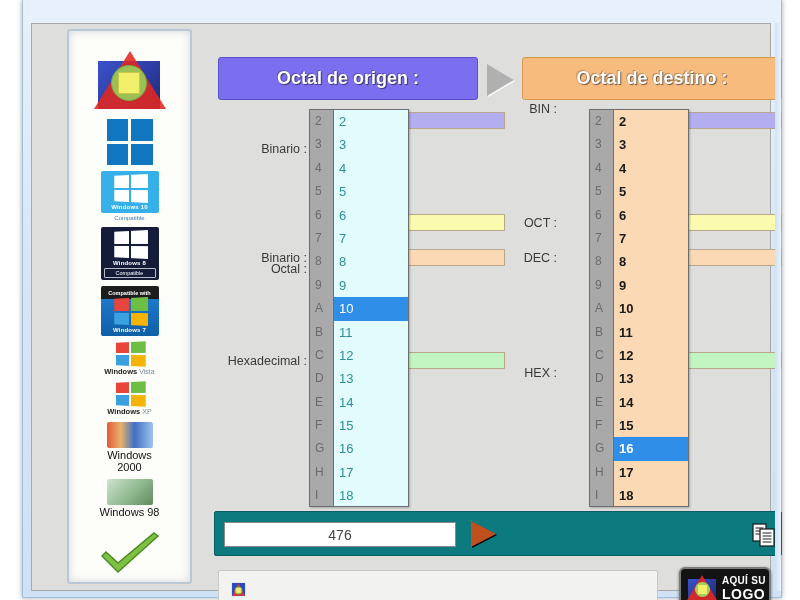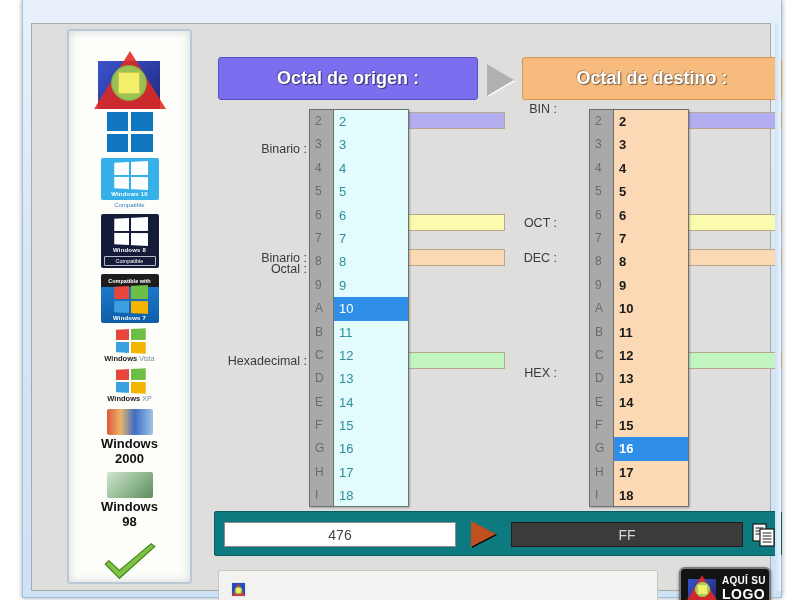--- a/index.html
+++ b/index.html
@@ -136,21 +136,21 @@
   .plainbadge .flagimg i:nth-child(1){background:#e8453c;} .plainbadge .flagimg i:nth-child(2){background:#6cbe45;}
   .plainbadge .flagimg i:nth-child(3){background:#3aa0e0;} .plainbadge .flagimg i:nth-child(4){background:#f4b400;}
   .plainbadge .bt2 { font-size: 7.5px; font-weight: bold; color:#222; margin-top:1px; }
   .plainbadge .bt2 em { font-style:normal; font-weight:normal; color:#7a8a99; font-size:7px; }
 
   .boxbadge { width:62px; text-align:center; }
   .boxbadge .art { width:46px;height:26px;margin:0 auto;border-radius:2px;
      background: linear-gradient(90deg,#e05a3a 0%,#e9b36a 30%,#3f6fc4 60%,#9fc4ea 100%); }
   .boxbadge .art2 { width:46px;height:26px;margin:0 auto;border-radius:2px;
      background: linear-gradient(135deg,#cfe3cf 0%,#8fb98f 55%,#5d8a5d 100%); }
-  .boxbadge .bt3 { font-size:13px;font-weight:bold;color:#111;margin-top:1px; }
+  .boxbadge .bt3 { font-size:11px;font-weight:normal;color:#111;margin-top:1px; }
 
   .checkmark { margin-top: 8px; }
 
   
   .hdrbtn {
     position: absolute; top: 33px; height: 43px;
     border-radius: 3px;
     font-size: 18px; font-weight: bold; color: #fff;
     text-shadow: 1px 1px 1px rgba(0,0,0,.55), -1px -1px 0 rgba(0,0,0,.25);
     display: flex; align-items: center; justify-content: center;
@@ -455,21 +455,20 @@
           <div>15</div>
           <div class="sel">16</div>
           <div>17</div>
           <div>18</div>
         </div>
     </div>
 
     <div id="tealbar">
       <div id="in-dec">476</div>
       <div id="teal-arrow"></div>
-      <div id="out-hex">FF</div>
       <svg id="copy-icon" width="26" height="26" viewBox="0 0 26 26">
         <rect x="2" y="2" width="13" height="17" fill="#f4f4f4" stroke="#1a1a1a" stroke-width="1.2"></rect>
         <line x1="4.5" y1="6" x2="12.5" y2="6" stroke="#333" stroke-width="1.1"></line>
         <line x1="4.5" y1="9" x2="12.5" y2="9" stroke="#333" stroke-width="1.1"></line>
         <line x1="4.5" y1="12" x2="12.5" y2="12" stroke="#333" stroke-width="1.1"></line>
         <rect x="9" y="7" width="14" height="17" fill="#ffffff" stroke="#1a1a1a" stroke-width="1.2"></rect>
         <line x1="11.5" y1="11" x2="20.5" y2="11" stroke="#333" stroke-width="1.1"></line>
         <line x1="11.5" y1="14" x2="20.5" y2="14" stroke="#333" stroke-width="1.1"></line>
         <line x1="11.5" y1="17" x2="20.5" y2="17" stroke="#333" stroke-width="1.1"></line>
         <line x1="11.5" y1="20" x2="20.5" y2="20" stroke="#333" stroke-width="1.1"></line>

